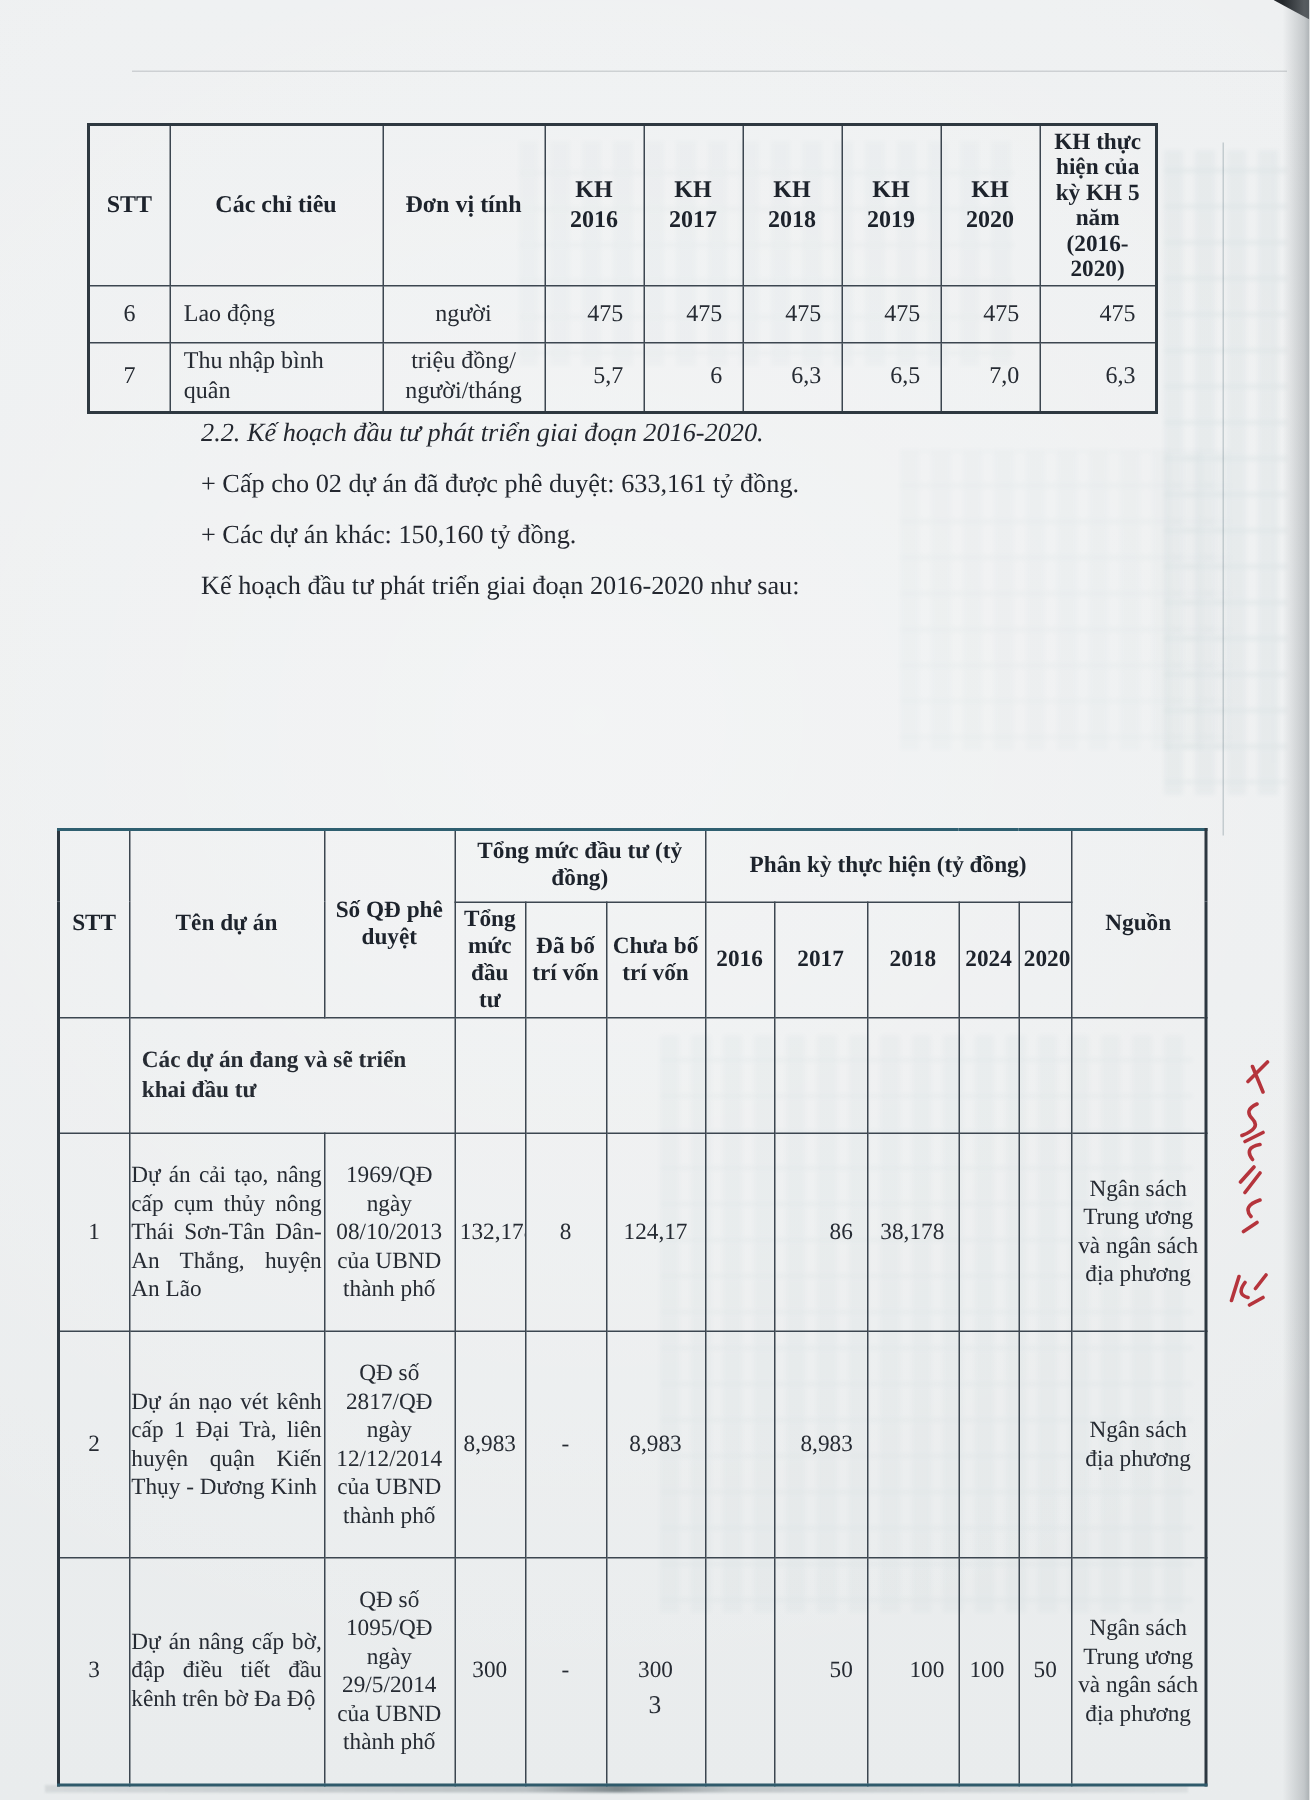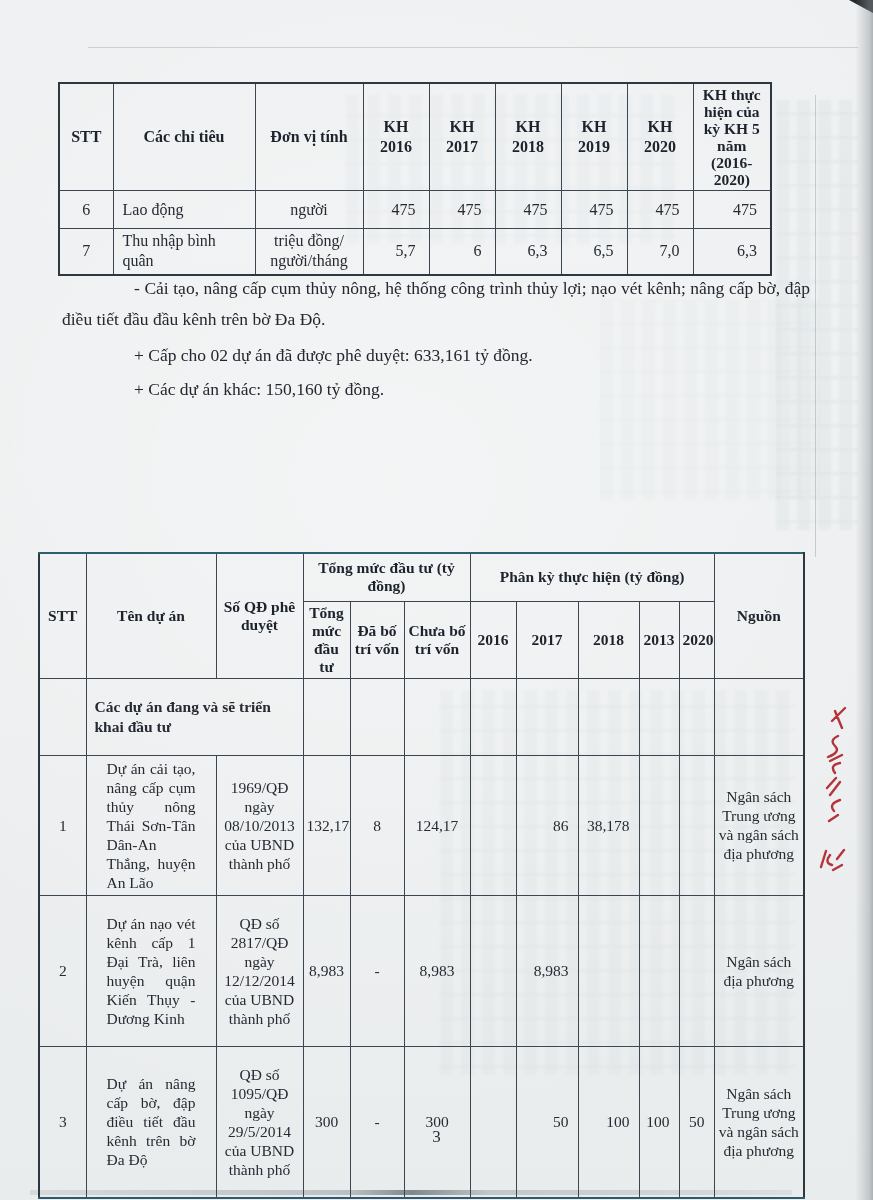--- a/index.html
+++ b/index.html
@@ -46,21 +46,21 @@
   .textblock p.heading{font-style:italic;margin-bottom:3px;}
   .textblock p.sub{margin-bottom:3px;}
   
   .t2{position:absolute;left:38px;top:552px;width:765px;border:2px solid #2c3740;border-top:2px solid #2f5f70;border-bottom:2.5px solid #2f5a6b;}
   .t2 th,.t2 td{border:1px solid #3c4650;overflow:hidden;vertical-align:middle;}
   .t2 th{font-size:15.5px;font-weight:bold;text-align:center;line-height:18px;padding:2px 3px;color:#1d232c;}
   .t2 tr.h1{height:48px;} .t2 tr.h2{height:62px;}
   .t2 tr.grp{height:48px;}
   .t2 tr.pr1{height:122px;} .t2 tr.pr2{height:136px;} .t2 tr.pr3{height:118px;}
   .t2 td{font-size:15.5px;line-height:19px;text-align:center;padding:18px 3px;}
-  .t2 td.name{text-align:justify;padding:3px 20px;}
+  .t2 td.name{text-align:justify;padding:3px 1px;}
   .t2 td.grp-label{text-align:left;font-weight:bold;padding-left:8px;line-height:20px;}
   .t2 td.yrv{text-align:right;padding-right:9px;}
   .t2 td.src{padding:2px 4px;margin-left:12px;}
   
   .page-number{position:absolute;left:0;top:1127px;width:873px;text-align:center;font-size:17px;color:#2a2f37;}
 </style>
 </head>
 <body>
 
 <div class="page">
@@ -123,23 +123,24 @@
         <td class="num">6</td>
         <td class="num">6,3</td>
         <td class="num">6,5</td>
         <td class="num">7,0</td>
         <td class="num">6,3</td>
       </tr>
     </tbody>
   </table>
 
   <div class="textblock">
-    <p>- Cải tạo, nâng cấp cụm thủy nông, hệ thống công trình thủy lợi; nạo vét kênh; nâng cấp bờ, đập điều tiết đầu đầu kênh trên bờ Đa Độ.</p>
+    <p class="heading">2.2. Kế hoạch đầu tư phát triển giai đoạn 2016-2020.</p>
     <p class="sub">+ Cấp cho 02 dự án đã được phê duyệt:  633,161 tỷ đồng.</p>
     <p class="sub">+ Các dự án khác: 150,160 tỷ đồng.</p>
+    <p>Kế hoạch đầu tư phát triển giai đoạn 2016-2020 như sau:</p>
   </div>
 
   <table class="t2">
     <colgroup>
       <col style="width:47px">
         <col style="width:130px">
         <col style="width:87px">
       <col style="width:47px">
         <col style="width:54px">
         <col style="width:66px">
@@ -159,21 +160,21 @@
         <th colspan="5">Phân kỳ thực hiện (tỷ đồng)</th>
         <th rowspan="2">Nguồn</th>
       </tr>
       <tr class="h2">
         <th>Tổng mức đầu tư</th>
         <th>Đã bố trí vốn</th>
         <th>Chưa bố trí vốn</th>
         <th>2016</th>
         <th>2017</th>
         <th>2018</th>
-        <th>2013</th>
+        <th>2024</th>
         <th>2020</th>
       </tr>
     </thead>
     <tbody>
       <tr class="grp">
         <td></td>
         <td colspan="2" class="grp-label">Các dự án đang và sẽ triển khai đầu tư</td>
         <td></td>
         <td></td>
         <td></td>

